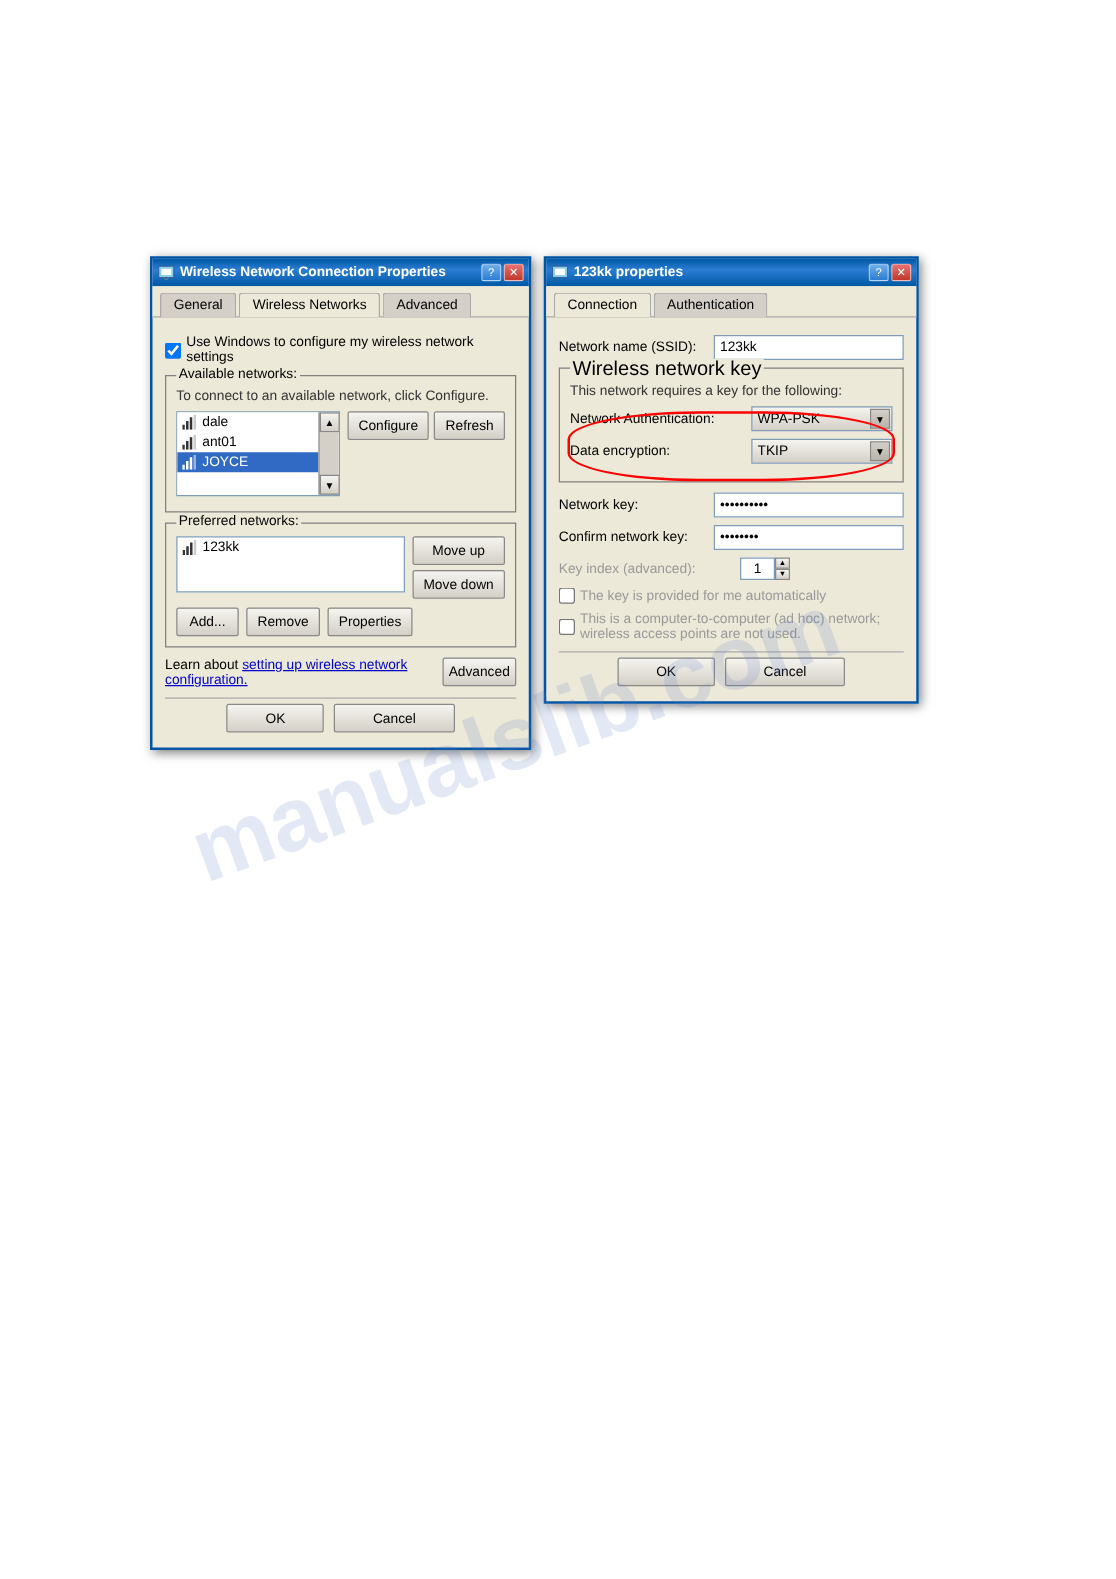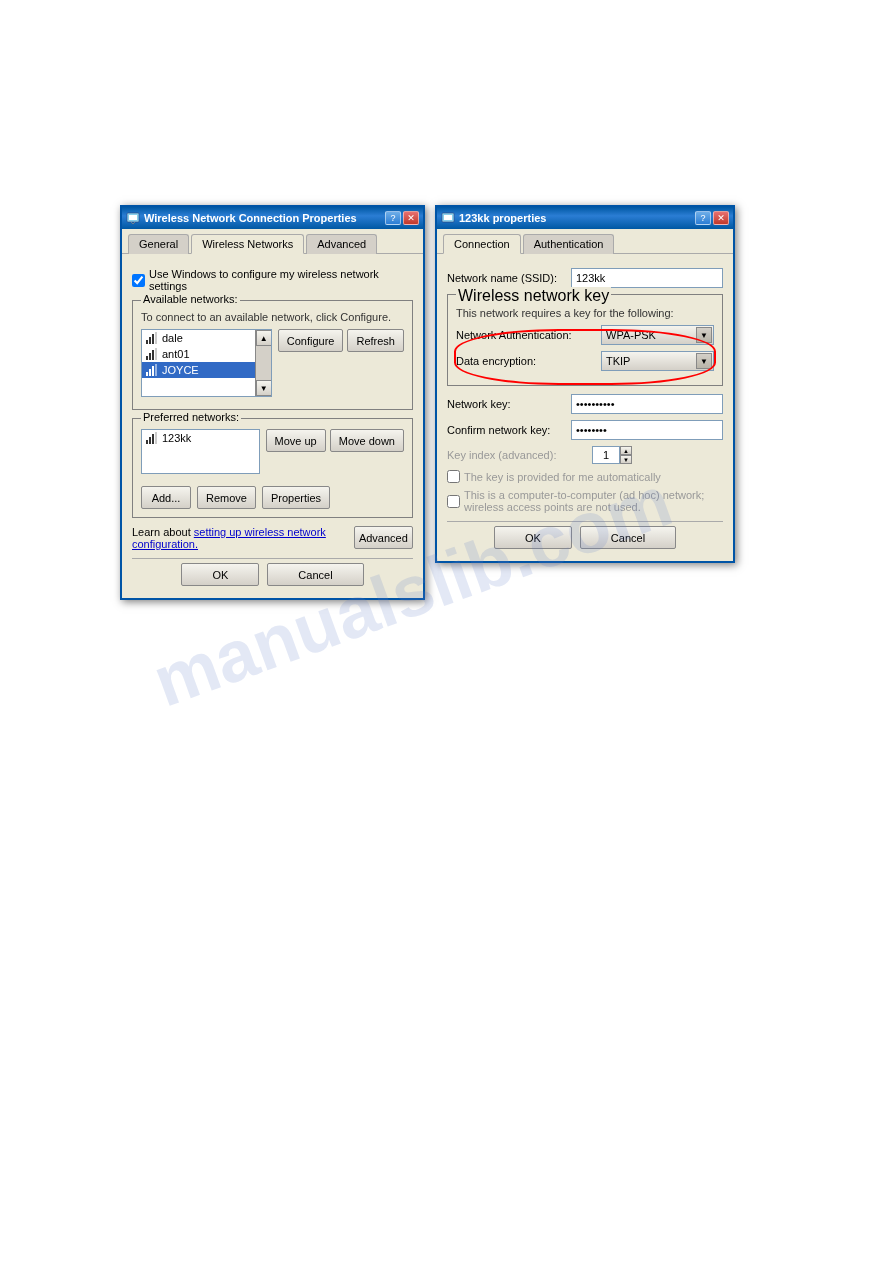--- a/index.html
+++ b/index.html
@@ -451,21 +451,21 @@
           <div class="network-item">
             <svg width="12" height="12">
                 <rect x="0" y="8" width="2" height="4" fill="#333"></rect>
                 <rect x="3" y="5" width="2" height="7" fill="#333"></rect>
                 <rect x="6" y="2" width="2" height="10" fill="#333"></rect>
                 <rect x="9" y="0" width="2" height="12" fill="#ccc"></rect>
               </svg>
             <span>123kk</span>
           </div>
         </div>
-        <div style="display:flex; gap:4px;">
+        <div style="display:flex; flex-direction:column; gap:4px;">
           <button class="btn btn-small">Move up</button>
           <button class="btn btn-small">Move down</button>
         </div>
       </div>
       <div style="display:flex; gap:6px; margin-top:6px;">
         <button class="btn btn-small">Add...</button>
         <button class="btn btn-small">Remove</button>
         <button class="btn btn-small">Properties</button>
       </div>
     </div>

